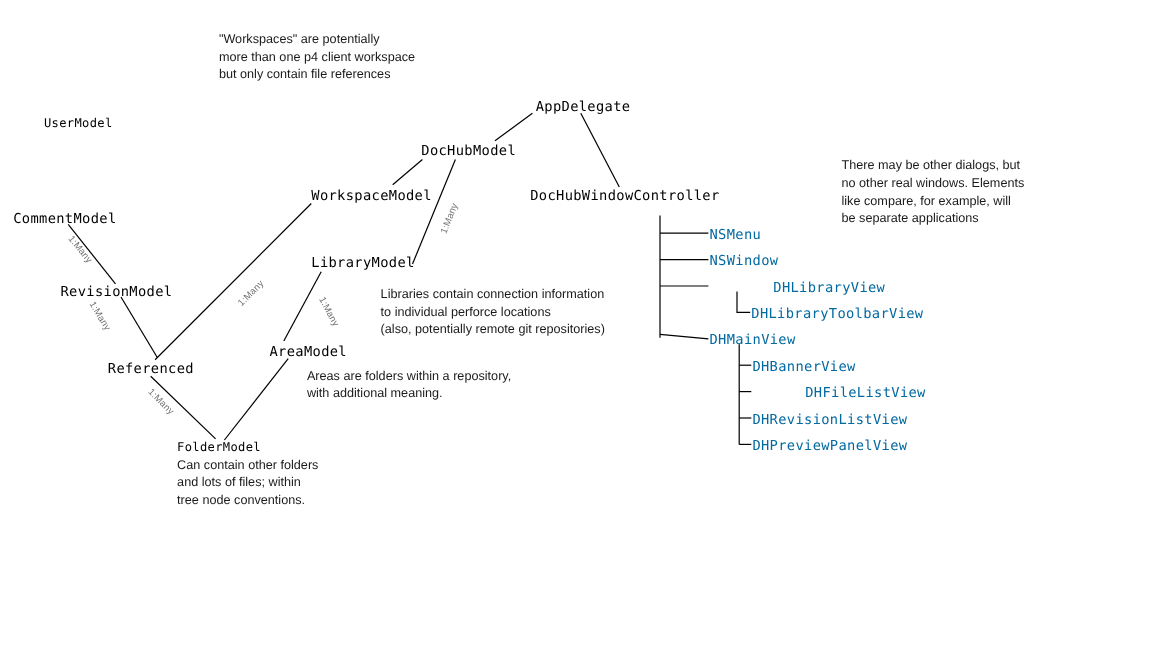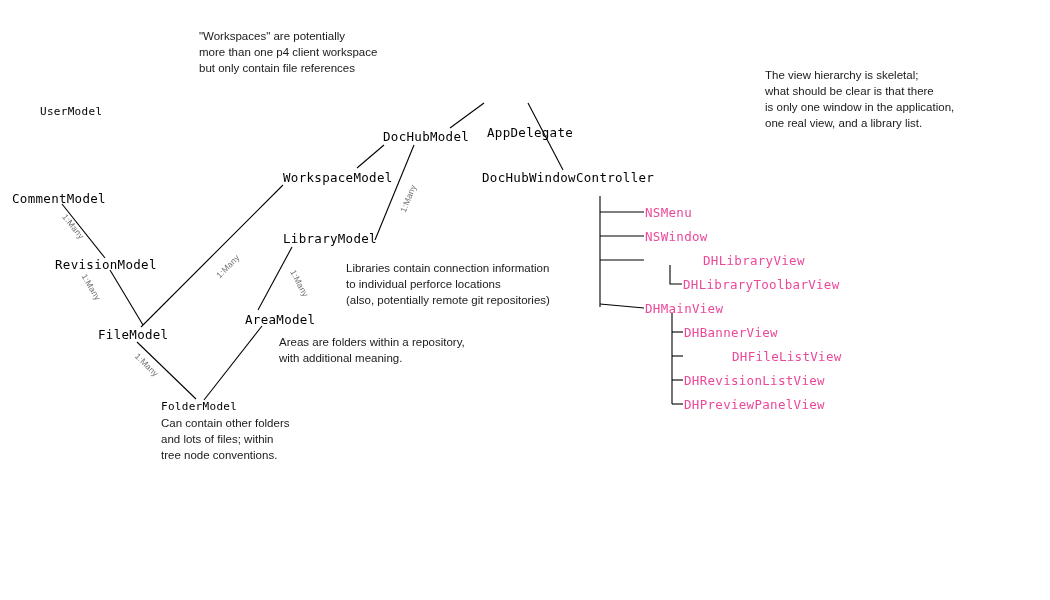--- a/index.html
+++ b/index.html
@@ -69,21 +69,21 @@
     color: #6f6f6f;
     white-space: nowrap;
     transform-origin: 0 0;
     letter-spacing: 0.2px;
   }
   .tree-label {
     position: absolute;
     white-space: nowrap;
     font-family: "DejaVu Sans Mono", "Liberation Mono", monospace;
     font-size: 12.5px;
-    color: #ec4899;
+    color: #0369a1;
     letter-spacing: 0.3px;
   }
 </style>
 </head>
 <body>
 
 <div id="canvas">
 
   <svg class="lines" viewBox="0 0 1050 600">
 
@@ -126,52 +126,52 @@
 more than one p4 client workspace
 but only contain file references</div>
 
   <div class="note" style="left:346px; top:260px;">Libraries contain connection information
 to individual perforce locations
 (also, potentially remote git repositories)</div>
 
   <div class="note" style="left:279px; top:334px;">Areas are folders within a repository,
 with additional meaning.</div>
 
-  <div class="note" style="left:765px; top:67px;">The view hierarchy is skeletal;
-what should be clear is that there
-is only one window in the application,
-one real view, and a library list.</div>
-
+
+  <div class="note" style="left:765px; top:143px;">There may be other dialogs, but
+no other real windows. Elements
+like compare, for example, will
+be separate applications</div>
 
   <div class="card" style="left:40px; top:104px;">
     <div class="card-title">UserModel</div>
   </div>
 
   <div class="card" style="left:161px; top:399px;">
     <div class="card-title">FolderModel</div>
     <div class="card-desc">Can contain other folders
 and lots of files; within
 tree node conventions.</div>
   </div>
 
   <div class="node" style="left:12px; top:191px;">CommentModel</div>
 
   <div class="node" style="left:55px; top:257px;">RevisionModel</div>
 
-  <div class="node" style="left:98px; top:327px;">FileModel</div>
+  <div class="node" style="left:98px; top:327px;">Referenced</div>
 
   <div class="node" style="left:283px; top:170px;">WorkspaceModel</div>
 
   <div class="node" style="left:283px; top:231px;">LibraryModel</div>
 
   <div class="node" style="left:245px; top:312px;">AreaModel</div>
 
   <div class="node" style="left:383px; top:129px;">DocHubModel</div>
 
-  <div class="node" style="left:487px; top:89px;margin-top:36px;">AppDelegate</div>
+  <div class="node" style="left:487px; top:89px;">AppDelegate</div>
 
   <div class="node" style="left:482px; top:170px;text-align:center;">DocHubWindowController</div>
 
   <div class="edge-label" style="left:68px; top:212px; transform:rotate(51deg);">1:Many</div>
 
   <div class="edge-label" style="left:88px; top:272px; transform:rotate(59deg);">1:Many</div>
 
   <div class="edge-label" style="left:140px; top:351px; transform:rotate(45deg);">1:Many</div>
 
   <div class="edge-label" style="left:214px; top:273px; transform:rotate(-45deg);">1:Many</div>

